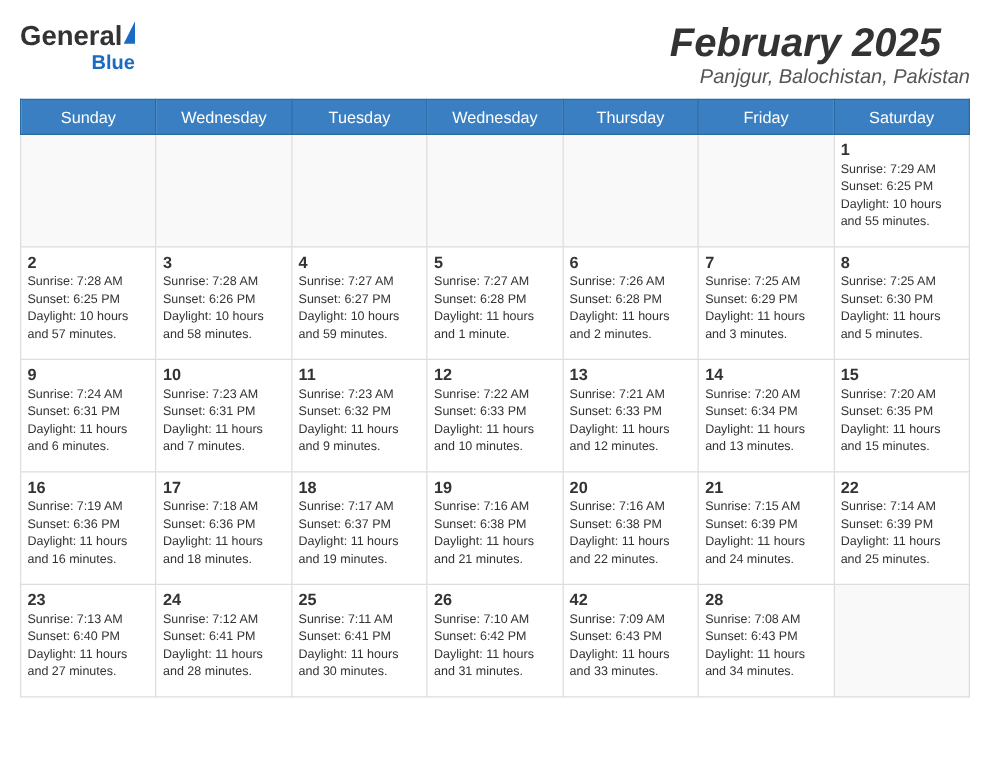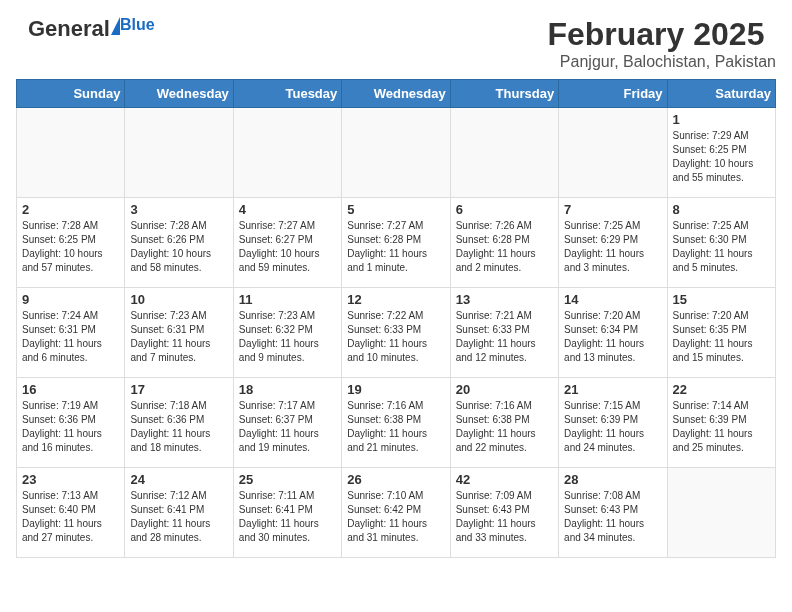--- a/index.html
+++ b/index.html
@@ -11,40 +11,40 @@
       padding: 16px;
     }
     .header {
       display: flex;
       justify-content: space-between;
       align-items: flex-start;
       margin-bottom: 8px;
     }
     .logo {
       display: flex;
-      flex-direction: row;
-      align-items: flex-start;
-      margin-left: 12px;
+      flex-direction: column;
+      align-items: flex-end;
     }
     .logo-text-general {
       font-size: 22px;
       font-weight: bold;
       color: #333;
     }
     .logo-text-blue {
       font-size: 16px;
       font-weight: bold;
       color: #1a6bc4;
     }
     .logo-row {
       display: flex;
       align-items: center;
     }
     .title-block {
-      text-align: center;
+      text-align: left;
+      font-style: italic;
     }
     .month-year {
       font-size: 32px;
       font-weight: bold;
       color: #333;
     }
     .location {
       font-size: 16px;
       color: #555;
       margin-left: 24px;
@@ -52,23 +52,23 @@
     .calendar {
       width: 100%;
       border-collapse: collapse;
       border: 1px solid #ccc;
     }
     .calendar th {
       background: #3a7fc1;
       color: #fff;
       padding: 6px 4px;
       font-size: 13px;
-      font-weight: bold;
+      font-weight: normal;
       border: 1px solid #2a6aa0;
-      text-align: right;
+      text-align: center;
     }
     .calendar td {
       vertical-align: top;
       padding: 4px 5px;
       font-size: 10.5px;
       color: #333;
       border: 1px solid #ddd;
       width: 108px;
       min-height: 80px;
       height: 90px;

